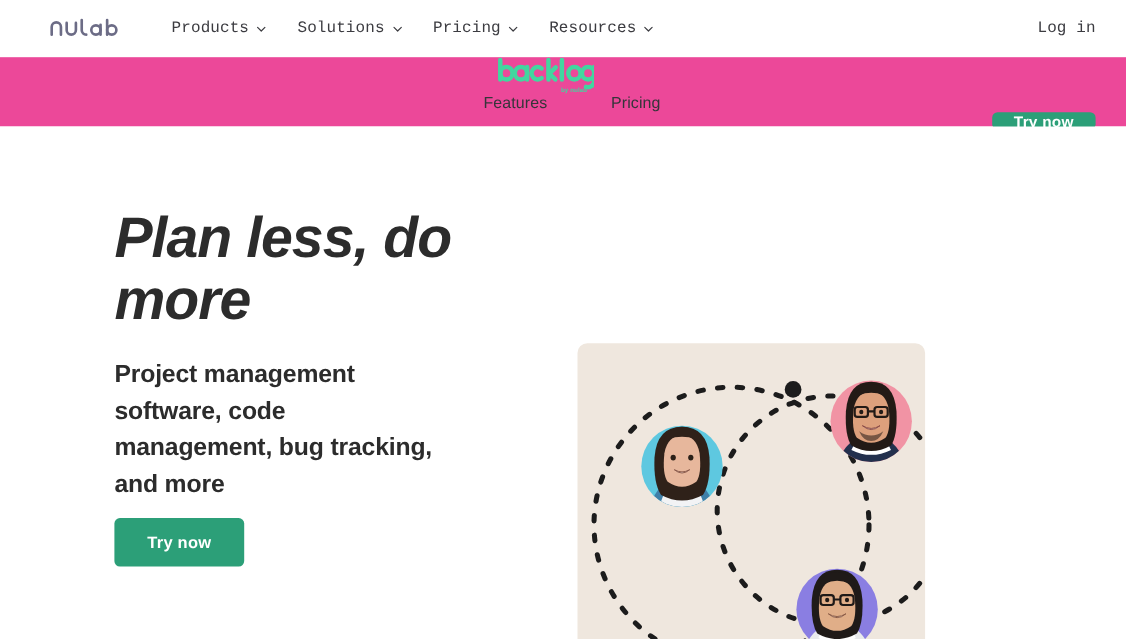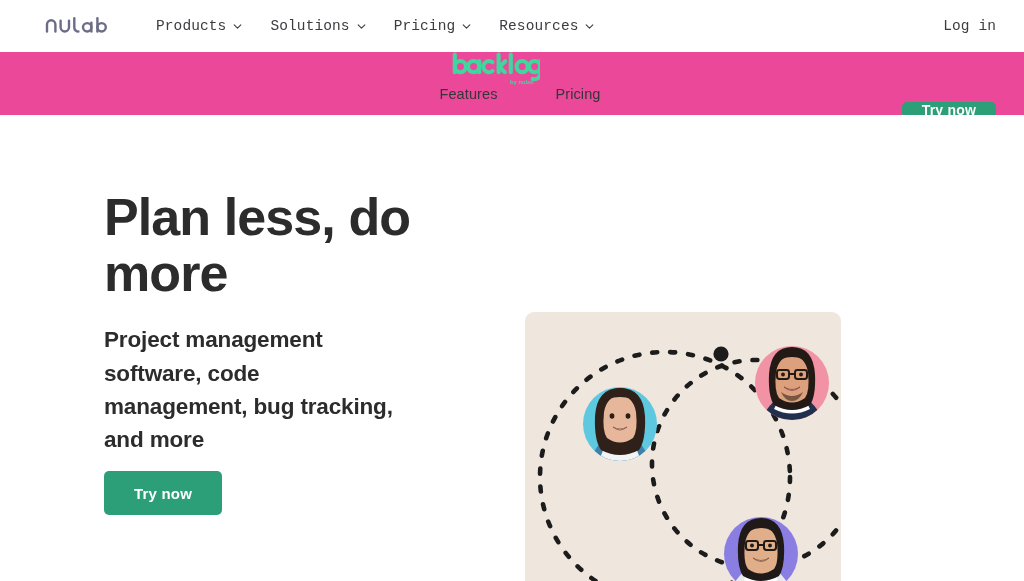--- a/index.html
+++ b/index.html
@@ -139,20 +139,21 @@
     padding-left: 60px;
   }
 
   .hero-title {
     font-size: 52px;
     line-height: 1.07;
     font-weight: bold;
     color: #2c2c2c;
     letter-spacing: -0.9px;
     margin-bottom: 22px;
+    font-style: italic;
   }
 
   .hero-sub {
     font-size: 22.5px;
     line-height: 1.48;
     font-weight: bold;
     color: #2c2c2c;
     letter-spacing: -0.15px;
     margin-bottom: 15px;
     max-width: 290px;

